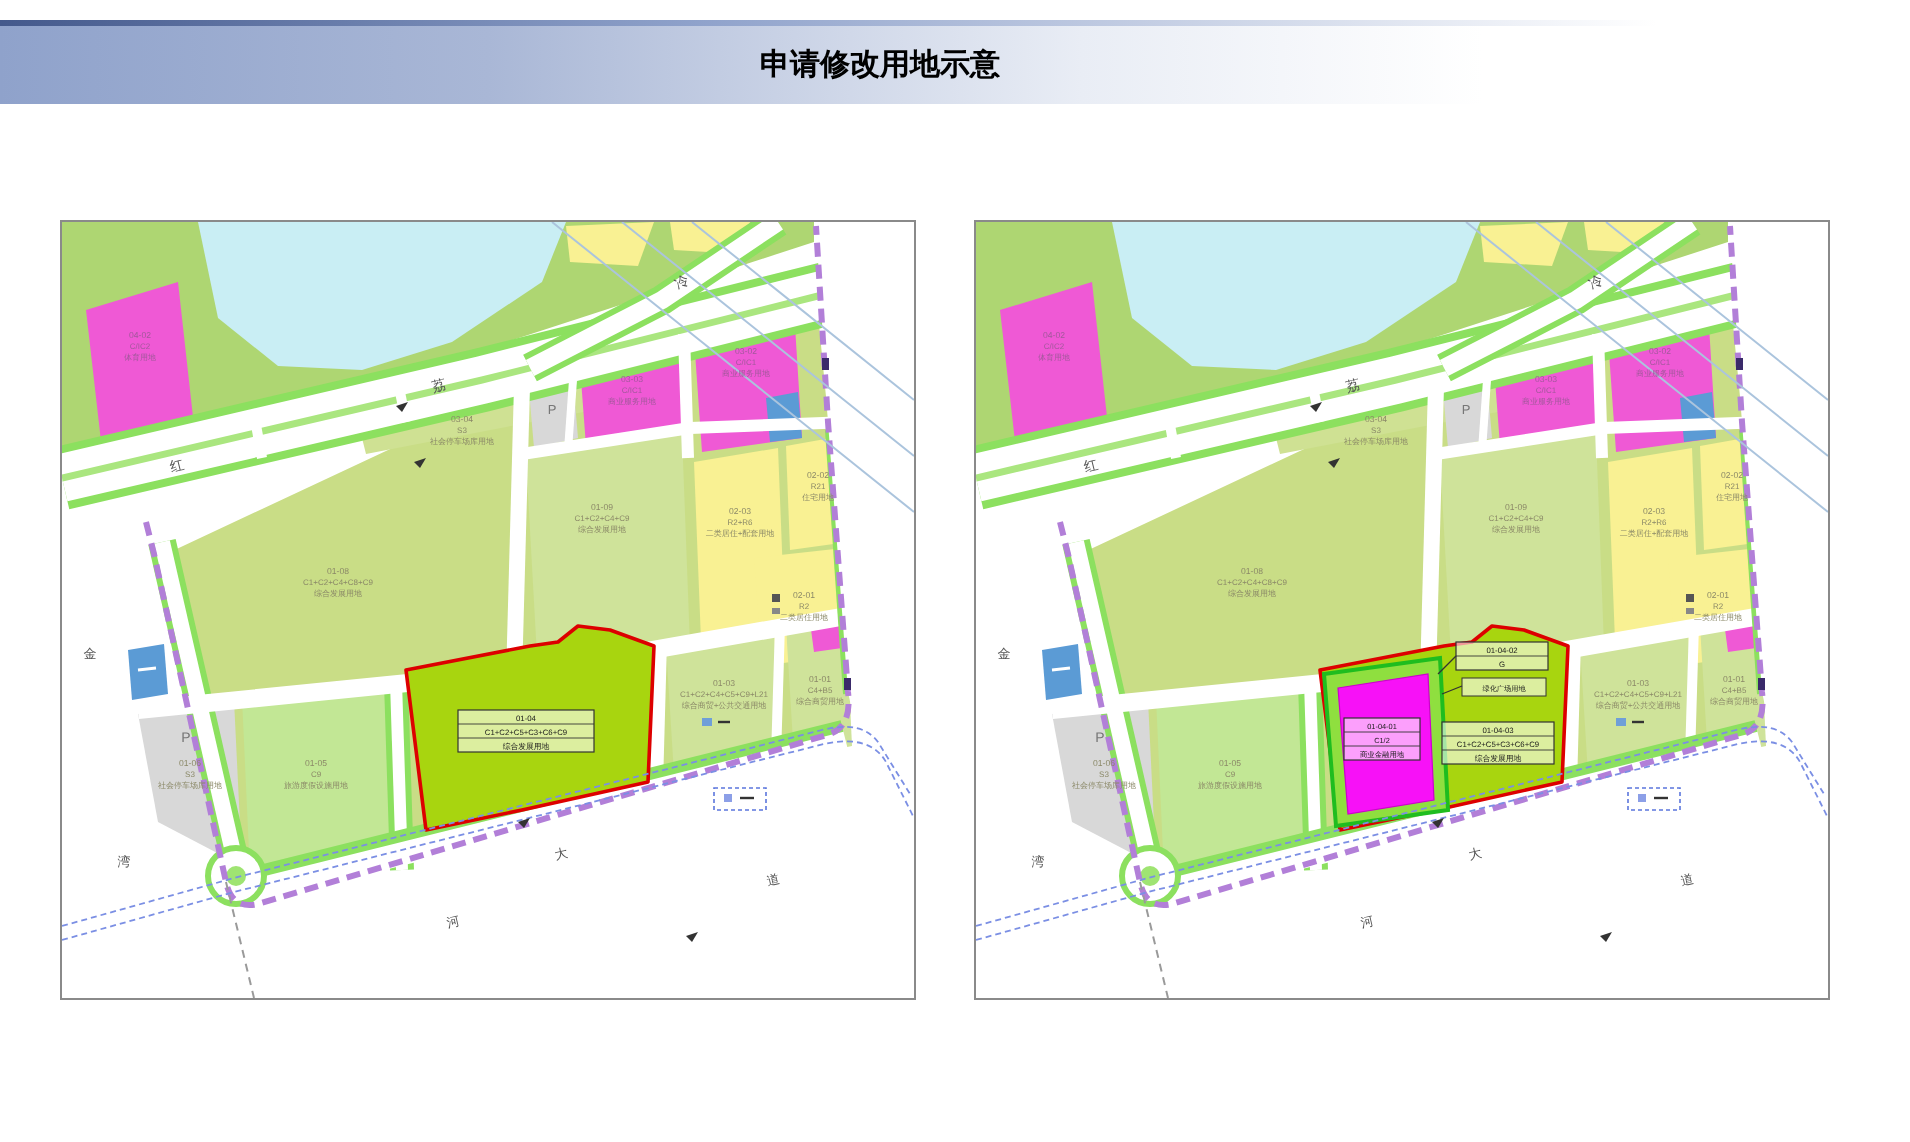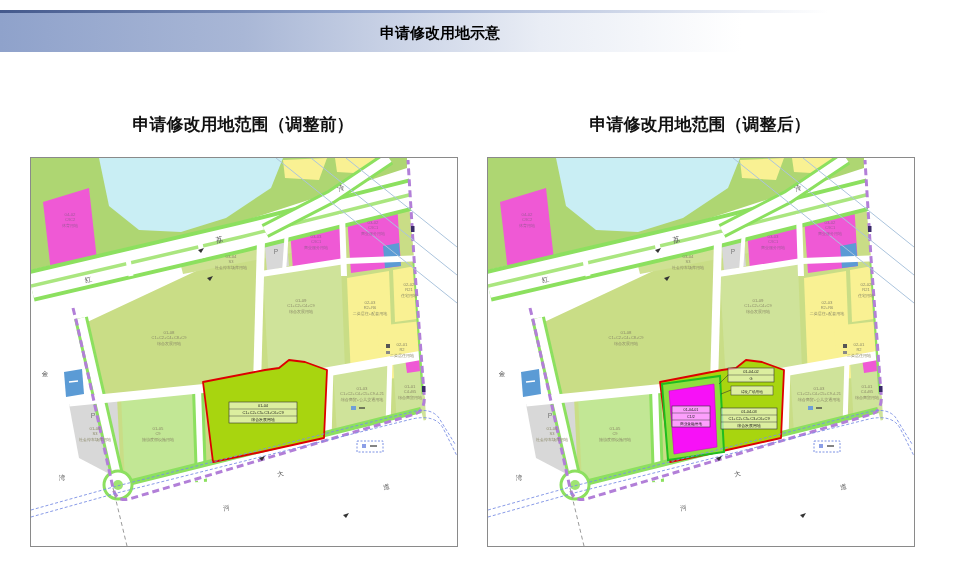--- a/index.html
+++ b/index.html
@@ -22,21 +22,20 @@
 </head>
 <body>
 
 <div class="page">
   <div class="header-line"></div>
   <div class="header-bar">
     <span>申请修改用地示意</span>
   </div>
 
   <div class="fig fig-before">
-    <div class="fig-title">申请修改用地范围（调整前）</div>
     <div class="map-frame">
       <svg id="map-before" width="426" height="388" viewBox="0 0 426 388">
           <rect x="0" y="0" width="426" height="388" fill="#ffffff"></rect>
           <polygon points="0,0 376,0 376,10 210,64 0,112" fill="#aed672"></polygon>
           <path d="M52,166 L210,92 L378,46 L384,108 L394,238 Q396,254 386,257 L96,340 Q84,343 82,330 Z" fill="#c9dd86"></path>
           <polygon points="68,0 252,0 240,30 195,60 150,74 108,72 78,48" fill="#c9eef4"></polygon>
           <polygon points="252,2 296,0 288,22 254,20" fill="#f9f193"></polygon>
           <polygon points="304,0 344,0 340,16 306,14" fill="#f9f193"></polygon>
           <polygon points="148,100 262,80 266,94 152,116" fill="#cfe193"></polygon>
           <polygon points="12,44 58,30 66,102 20,114" fill="#ef59d5"></polygon>
@@ -159,21 +158,20 @@
           <text x="14" y="218" font-size="6.5" fill="#555" text-anchor="middle">金</text>
           <text x="31" y="322" font-size="6.5" fill="#555" text-anchor="middle">湾</text>
           <text x="250" y="318" font-size="6.5" fill="#555" text-anchor="middle" transform="rotate(-13 250 318)">大</text>
           <text x="196" y="352" font-size="6.5" fill="#555" text-anchor="middle" transform="rotate(-13 196 352)">河</text>
           <text x="356" y="331" font-size="6.5" fill="#555" text-anchor="middle" transform="rotate(-13 356 331)">道</text>
         </svg>
     </div>
   </div>
 
   <div class="fig fig-after">
-    <div class="fig-title">申请修改用地范围（调整后）</div>
     <div class="map-frame">
       <svg id="map-after" width="426" height="388" viewBox="0 0 426 388">
           <rect x="0" y="0" width="426" height="388" fill="#ffffff"></rect>
           <polygon points="0,0 376,0 376,10 210,64 0,112" fill="#aed672"></polygon>
           <path d="M52,166 L210,92 L378,46 L384,108 L394,238 Q396,254 386,257 L96,340 Q84,343 82,330 Z" fill="#c9dd86"></path>
           <polygon points="68,0 252,0 240,30 195,60 150,74 108,72 78,48" fill="#c9eef4"></polygon>
           <polygon points="252,2 296,0 288,22 254,20" fill="#f9f193"></polygon>
           <polygon points="304,0 344,0 340,16 306,14" fill="#f9f193"></polygon>
           <polygon points="148,100 262,80 266,94 152,116" fill="#cfe193"></polygon>
           <polygon points="12,44 58,30 66,102 20,114" fill="#ef59d5"></polygon>

